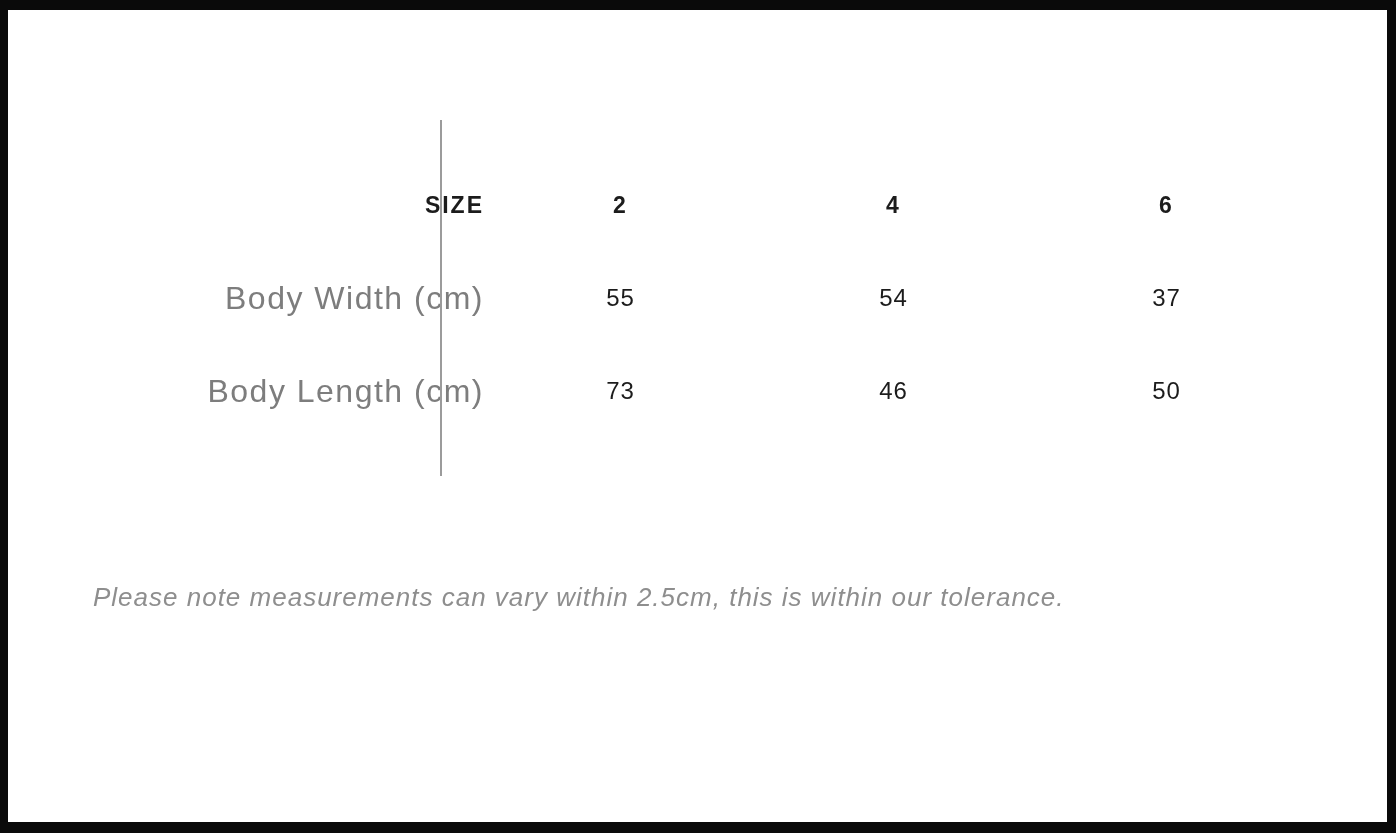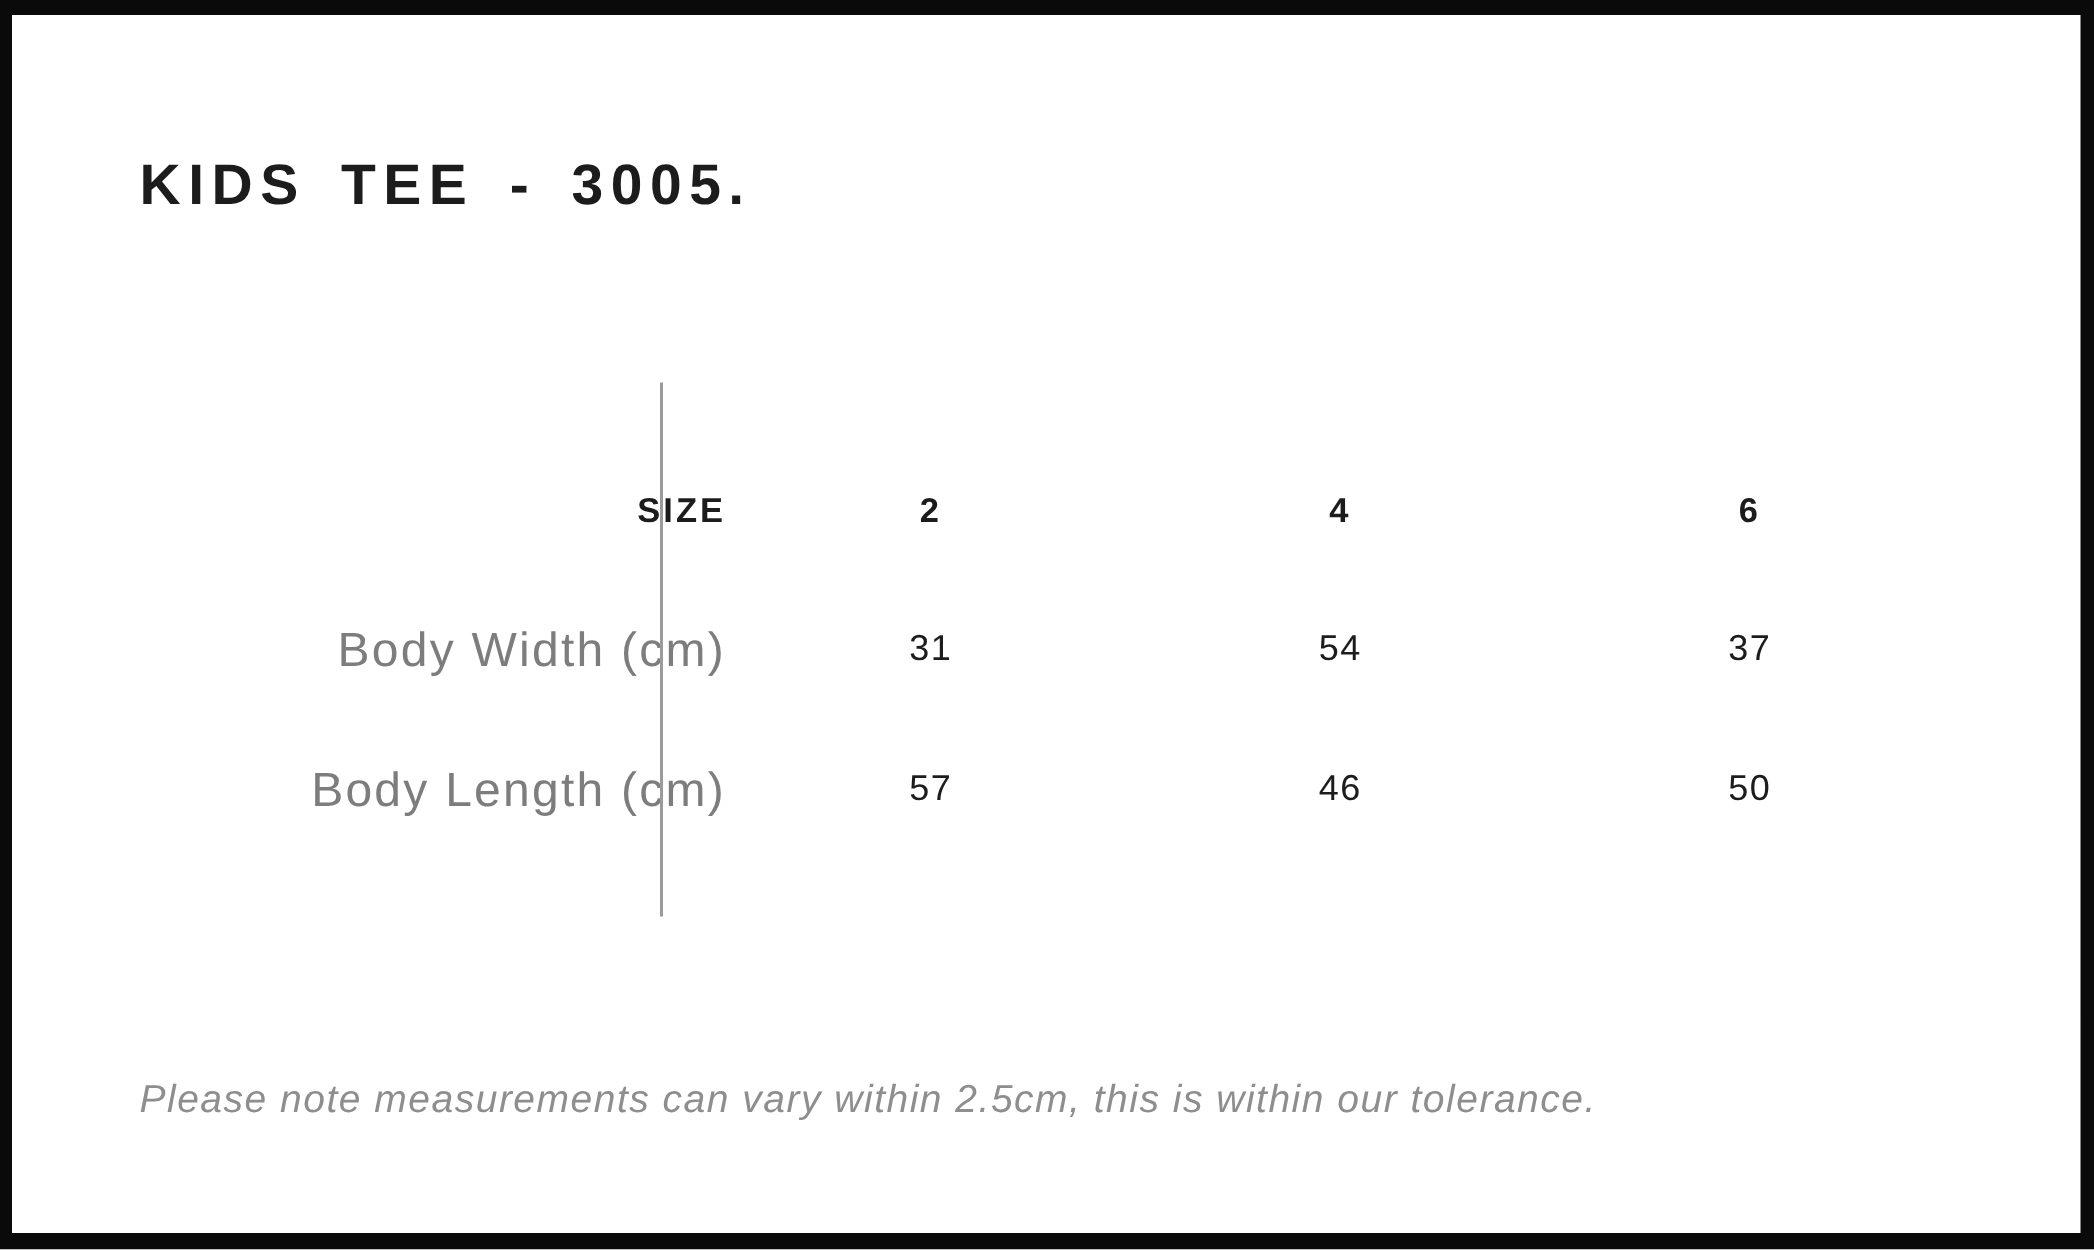--- a/index.html
+++ b/index.html
@@ -82,41 +82,40 @@
     font-style: italic;
     letter-spacing: 1px;
     color: var(--note);
   }
 </style>
 </head>
 <body>
 
 <div class="page">
 
-  <h1 class="page-title">KIDS TEE - 3005.</h1>
 
   <div class="table-wrap">
     <div class="table-divider"></div>
 
     <div class="trow header-row">
       <div class="cell label-cell">SIZE</div>
       <div class="cell num-cell">2</div>
       <div class="cell num-cell">4</div>
       <div class="cell num-cell">6</div>
     </div>
 
   <div class="trow body-row">
     <div class="cell label-cell">Body Width (cm)</div>
-    <div class="cell num-cell">31</div>
+    <div class="cell num-cell">55</div>
     <div class="cell num-cell">54</div>
     <div class="cell num-cell">37</div>
   </div>
       <div class="trow body-row">
     <div class="cell label-cell">Body Length (cm)</div>
-    <div class="cell num-cell">57</div>
+    <div class="cell num-cell">73</div>
     <div class="cell num-cell">46</div>
     <div class="cell num-cell">50</div>
   </div>
     </div>
 
   <p class="tolerance-note">Please note measurements can vary within 2.5cm, this is within our tolerance.</p>
 
 </div>
 
 </body></html>

